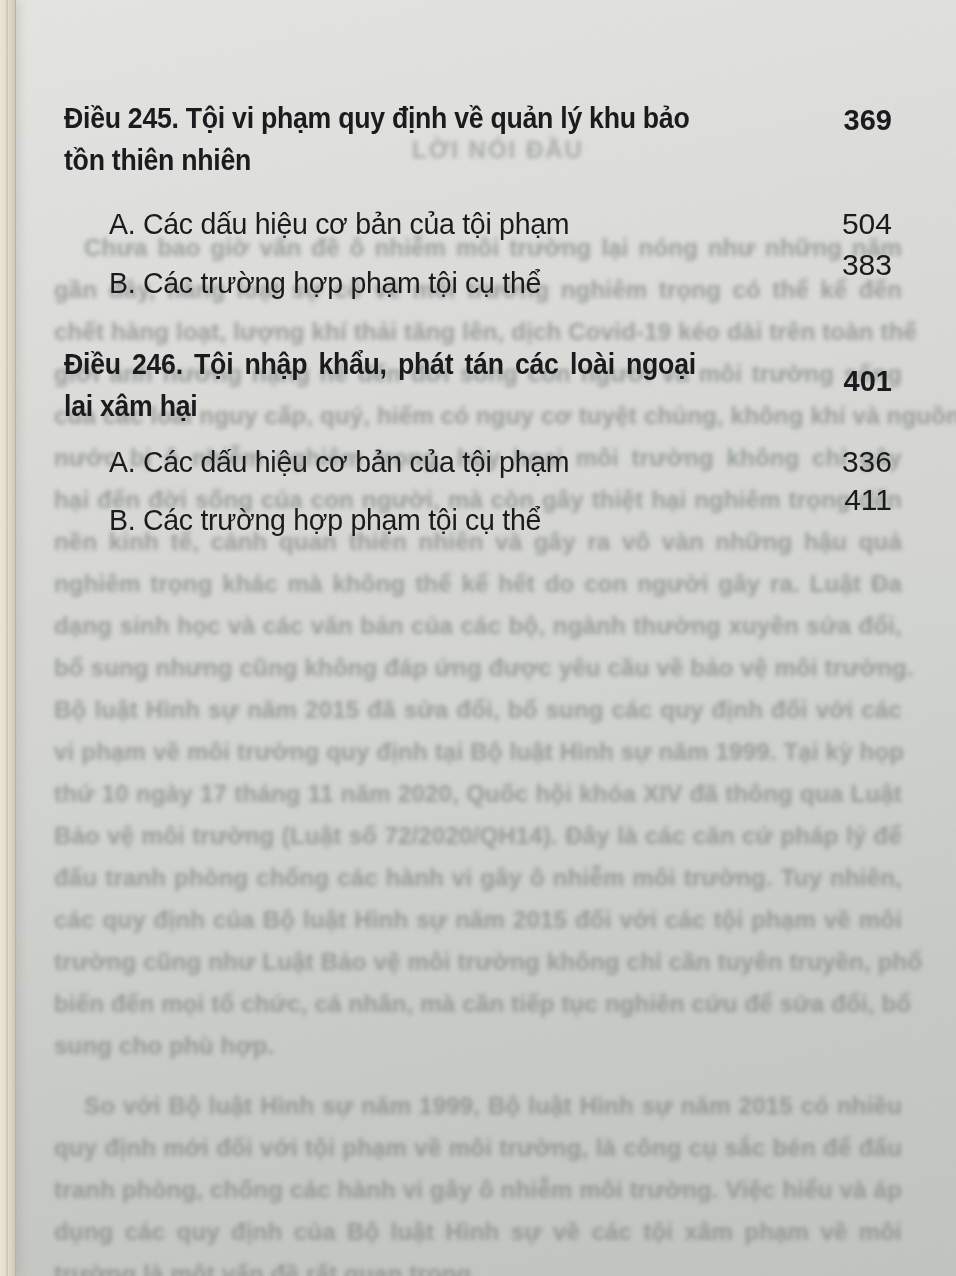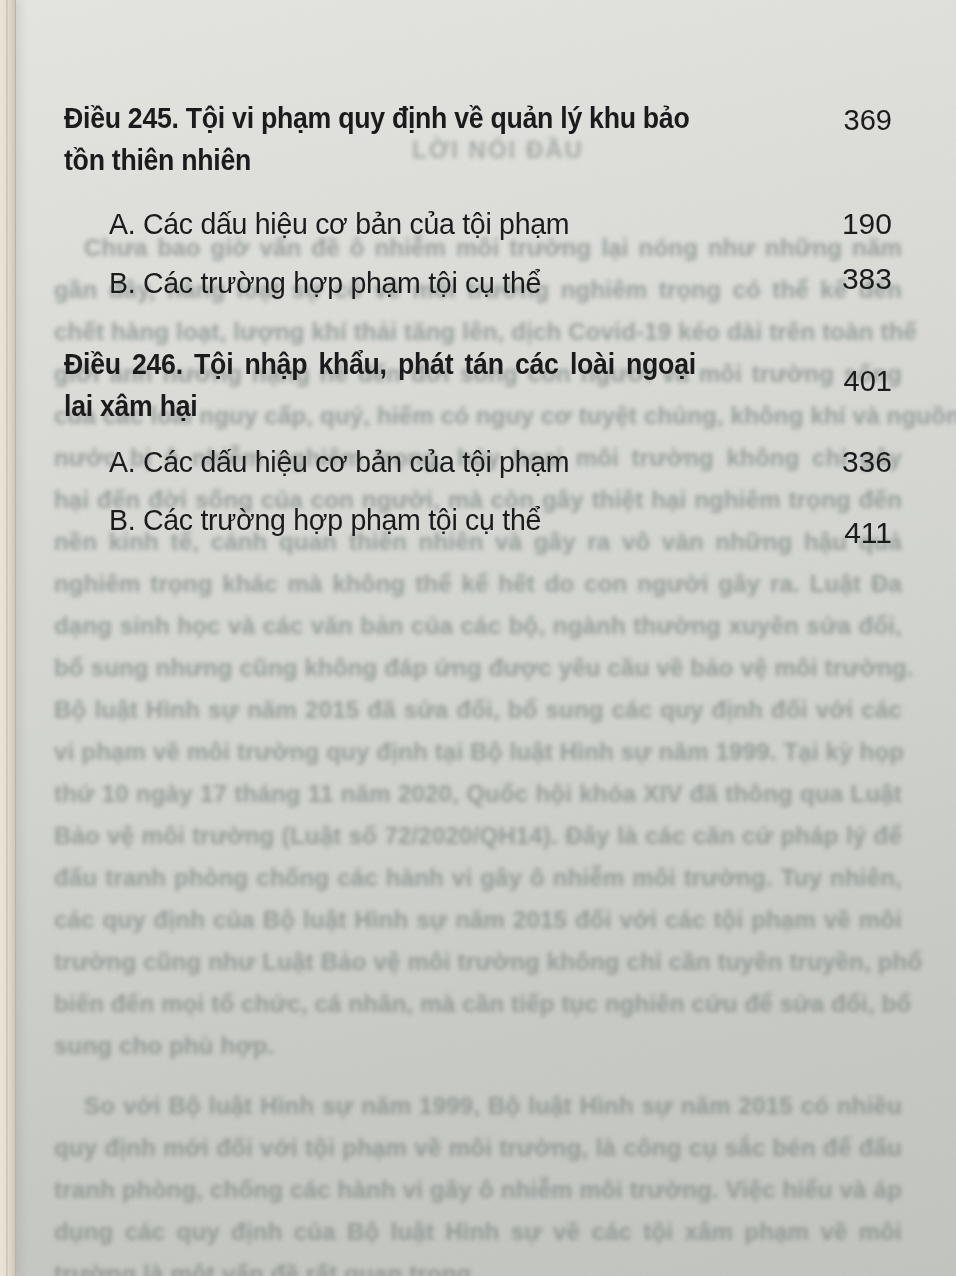--- a/index.html
+++ b/index.html
@@ -40,21 +40,21 @@
     letter-spacing:-.3px;white-space:nowrap;
     transform:scaleX(.92);transform-origin:left top;
   }
   .h-line.spread{word-spacing:4.5px;}
   .s-line{
     position:absolute;left:109px;font-size:30px;font-weight:400;
     letter-spacing:-.3px;white-space:nowrap;
     transform:scaleX(.95);transform-origin:left top;
   }
   .pnum{position:absolute;right:64px;font-size:30px;text-align:right;}
-  .pnum.b{font-weight:400;font-size:29px;}
+  .pnum.b{font-weight:700;font-size:29px;}
 
   
   .noise{position:absolute;inset:0;pointer-events:none;opacity:.055;mix-blend-mode:multiply;}
 </style>
 </head>
 <body>
 
 <div class="stage">
 
   <div class="ghost">
@@ -88,34 +88,34 @@
     <div class="g-line short" style="top:1260px">trường là một vấn đề rất quan trọng.</div>
   </div>
 
   <div class="toc">
 
     <div class="h-line" style="top:102px">Điều 245. Tội vi phạm quy định về quản lý khu bảo</div>
     <div class="h-line" style="top:144px">tồn thiên nhiên</div>
     <div class="pnum b" style="top:104px">369</div>
 
     <div class="s-line" style="top:207px">A. Các dấu hiệu cơ bản của tội phạm</div>
-    <div class="pnum" style="top:207px">190</div>
+    <div class="pnum" style="top:207px">504</div>
 
     <div class="s-line" style="top:266px">B. Các trường hợp phạm tội cụ thể</div>
-    <div class="pnum" style="top:262px">383</div>
+    <div class="pnum" style="top:248px">383</div>
 
     <div class="h-line spread" style="top:348px">Điều 246. Tội nhập khẩu, phát tán các loài ngoại</div>
     <div class="h-line" style="top:390px">lai xâm hại</div>
     <div class="pnum b" style="top:365px">401</div>
 
     <div class="s-line" style="top:445px">A. Các dấu hiệu cơ bản của tội phạm</div>
     <div class="pnum" style="top:445px">336</div>
 
     <div class="s-line" style="top:503px">B. Các trường hợp phạm tội cụ thể</div>
-    <div class="pnum" style="top:516px">411</div>
+    <div class="pnum" style="top:483px">411</div>
   </div>
 
   <div class="edge-strip">
     <div class="edge-crease"></div>
   </div>
 
   <svg class="noise" width="956" height="1276" xmlns="http://www.w3.org/2000/svg">
     <filter id="grain">
       <feTurbulence type="fractalNoise" baseFrequency="0.82" numOctaves="2" stitchTiles="stitch"></feTurbulence>
       <feColorMatrix type="saturate" values="0"></feColorMatrix>

